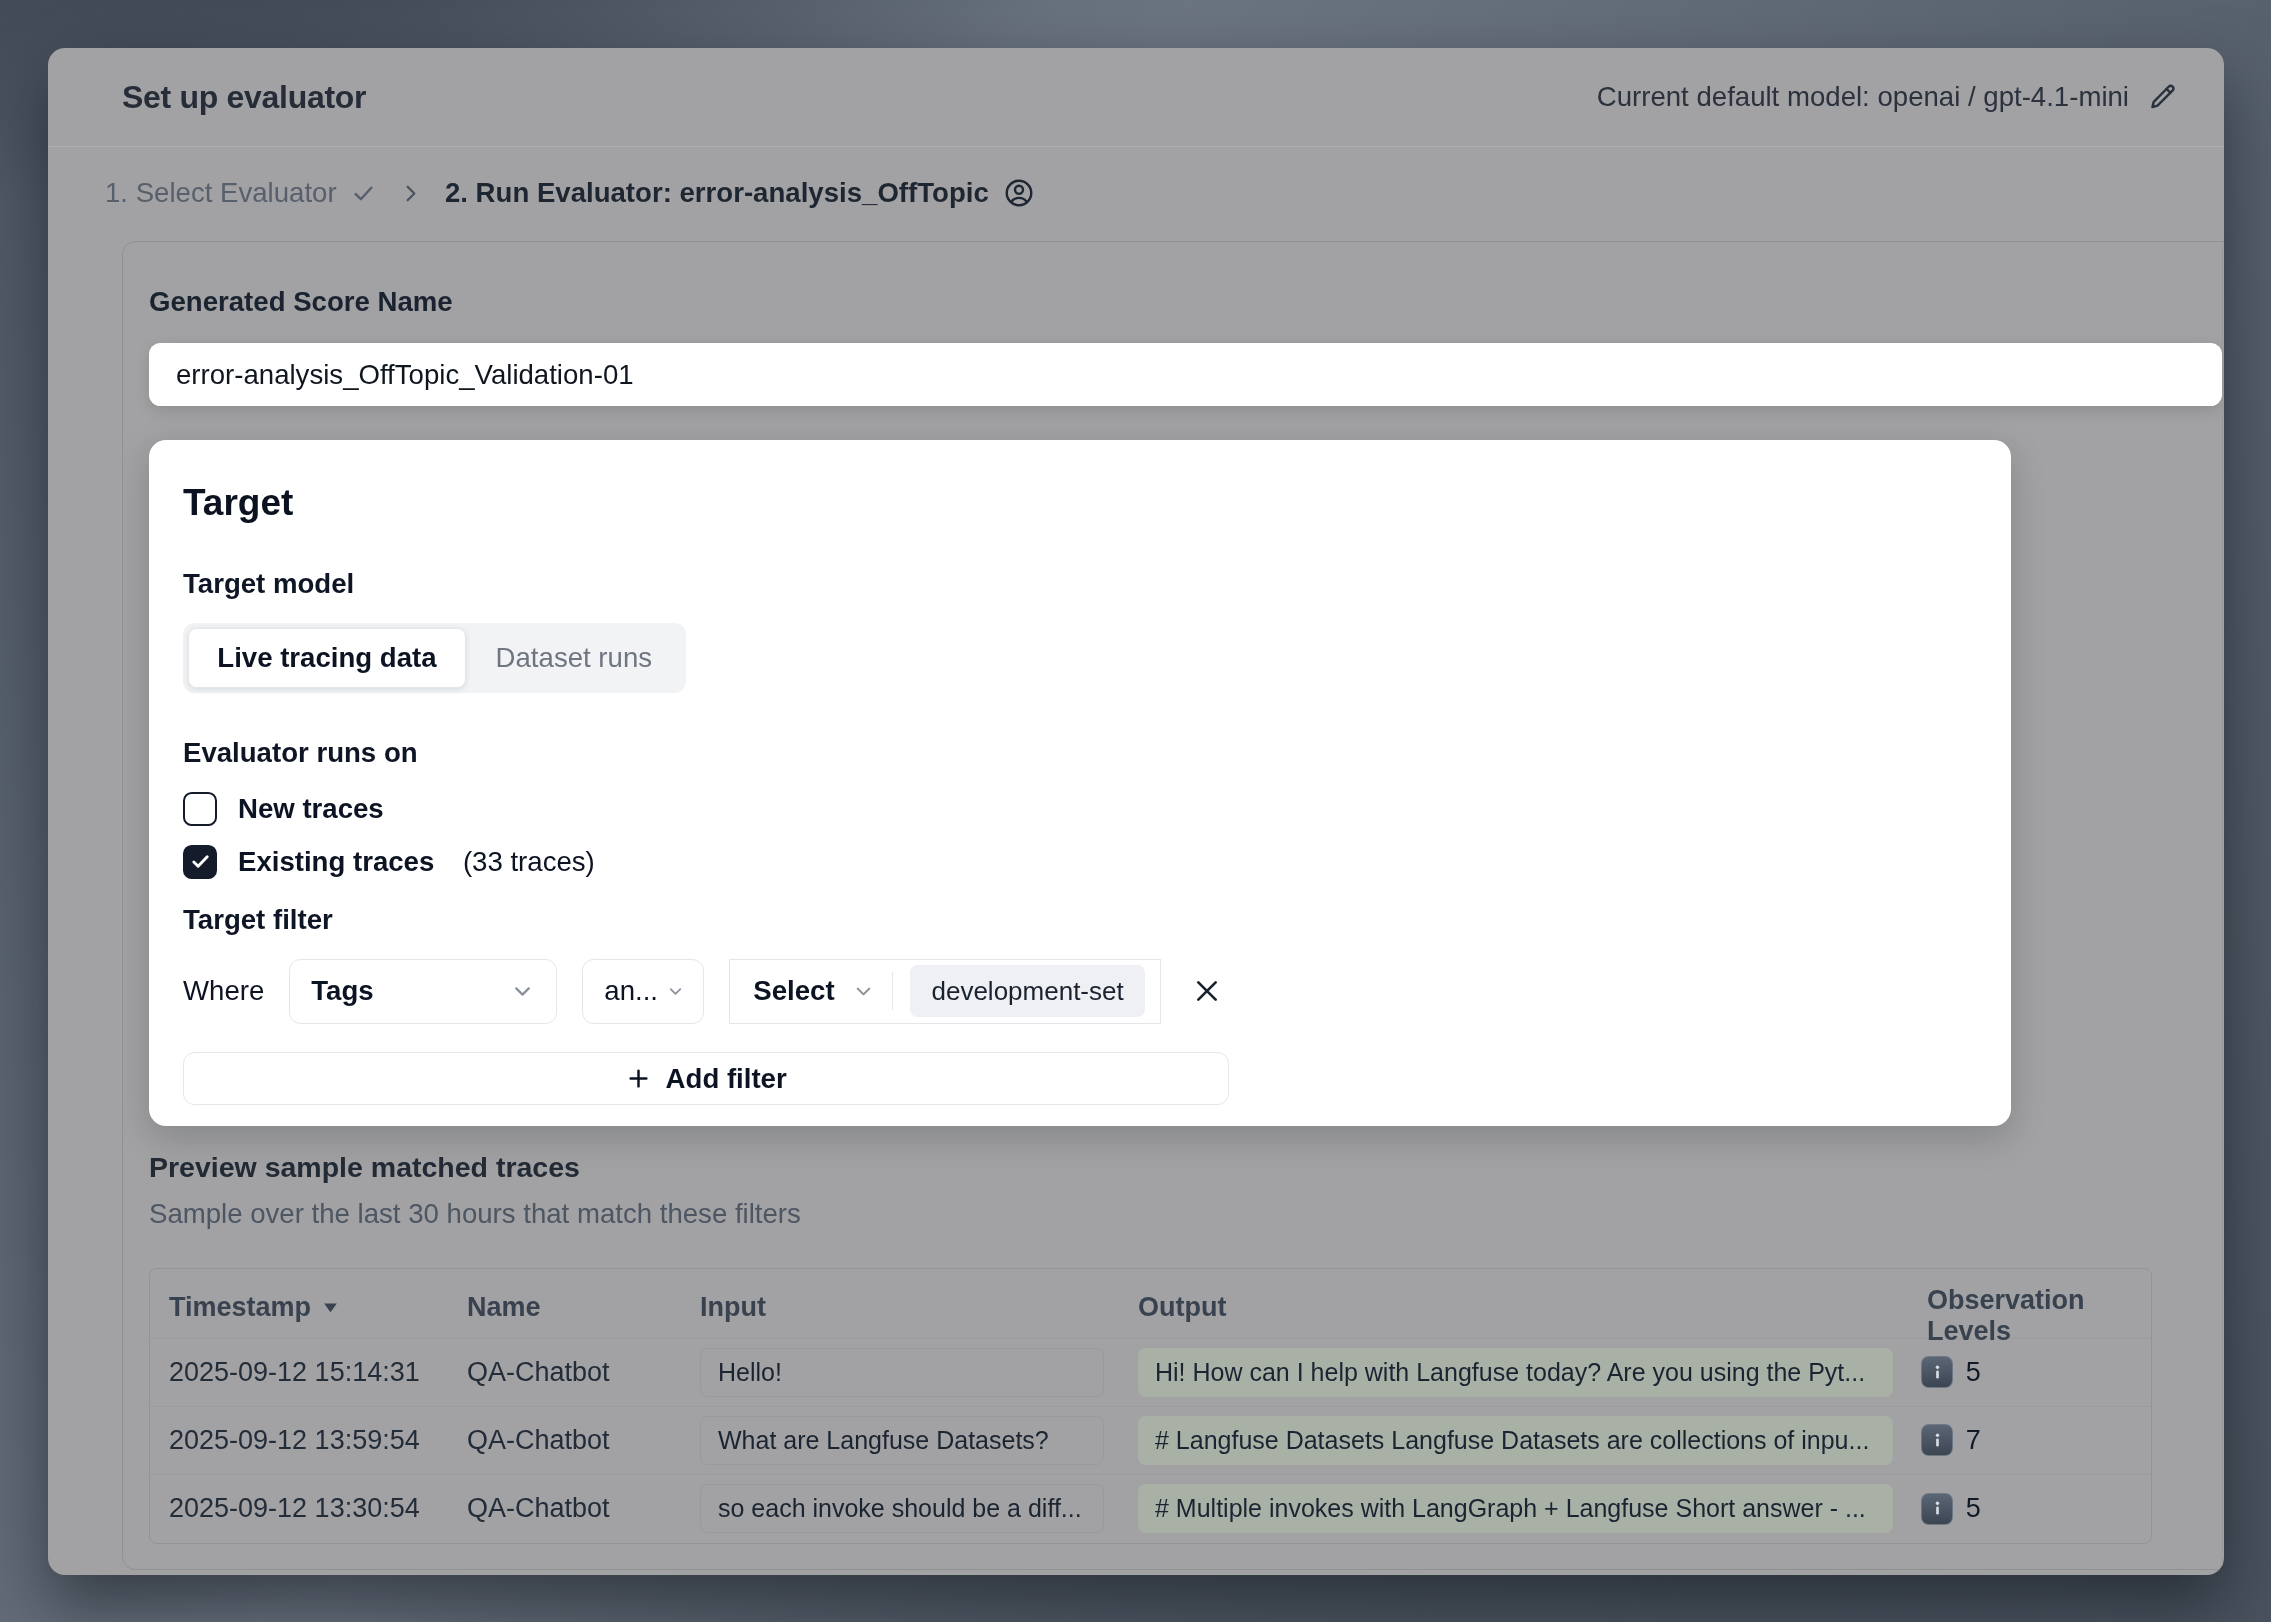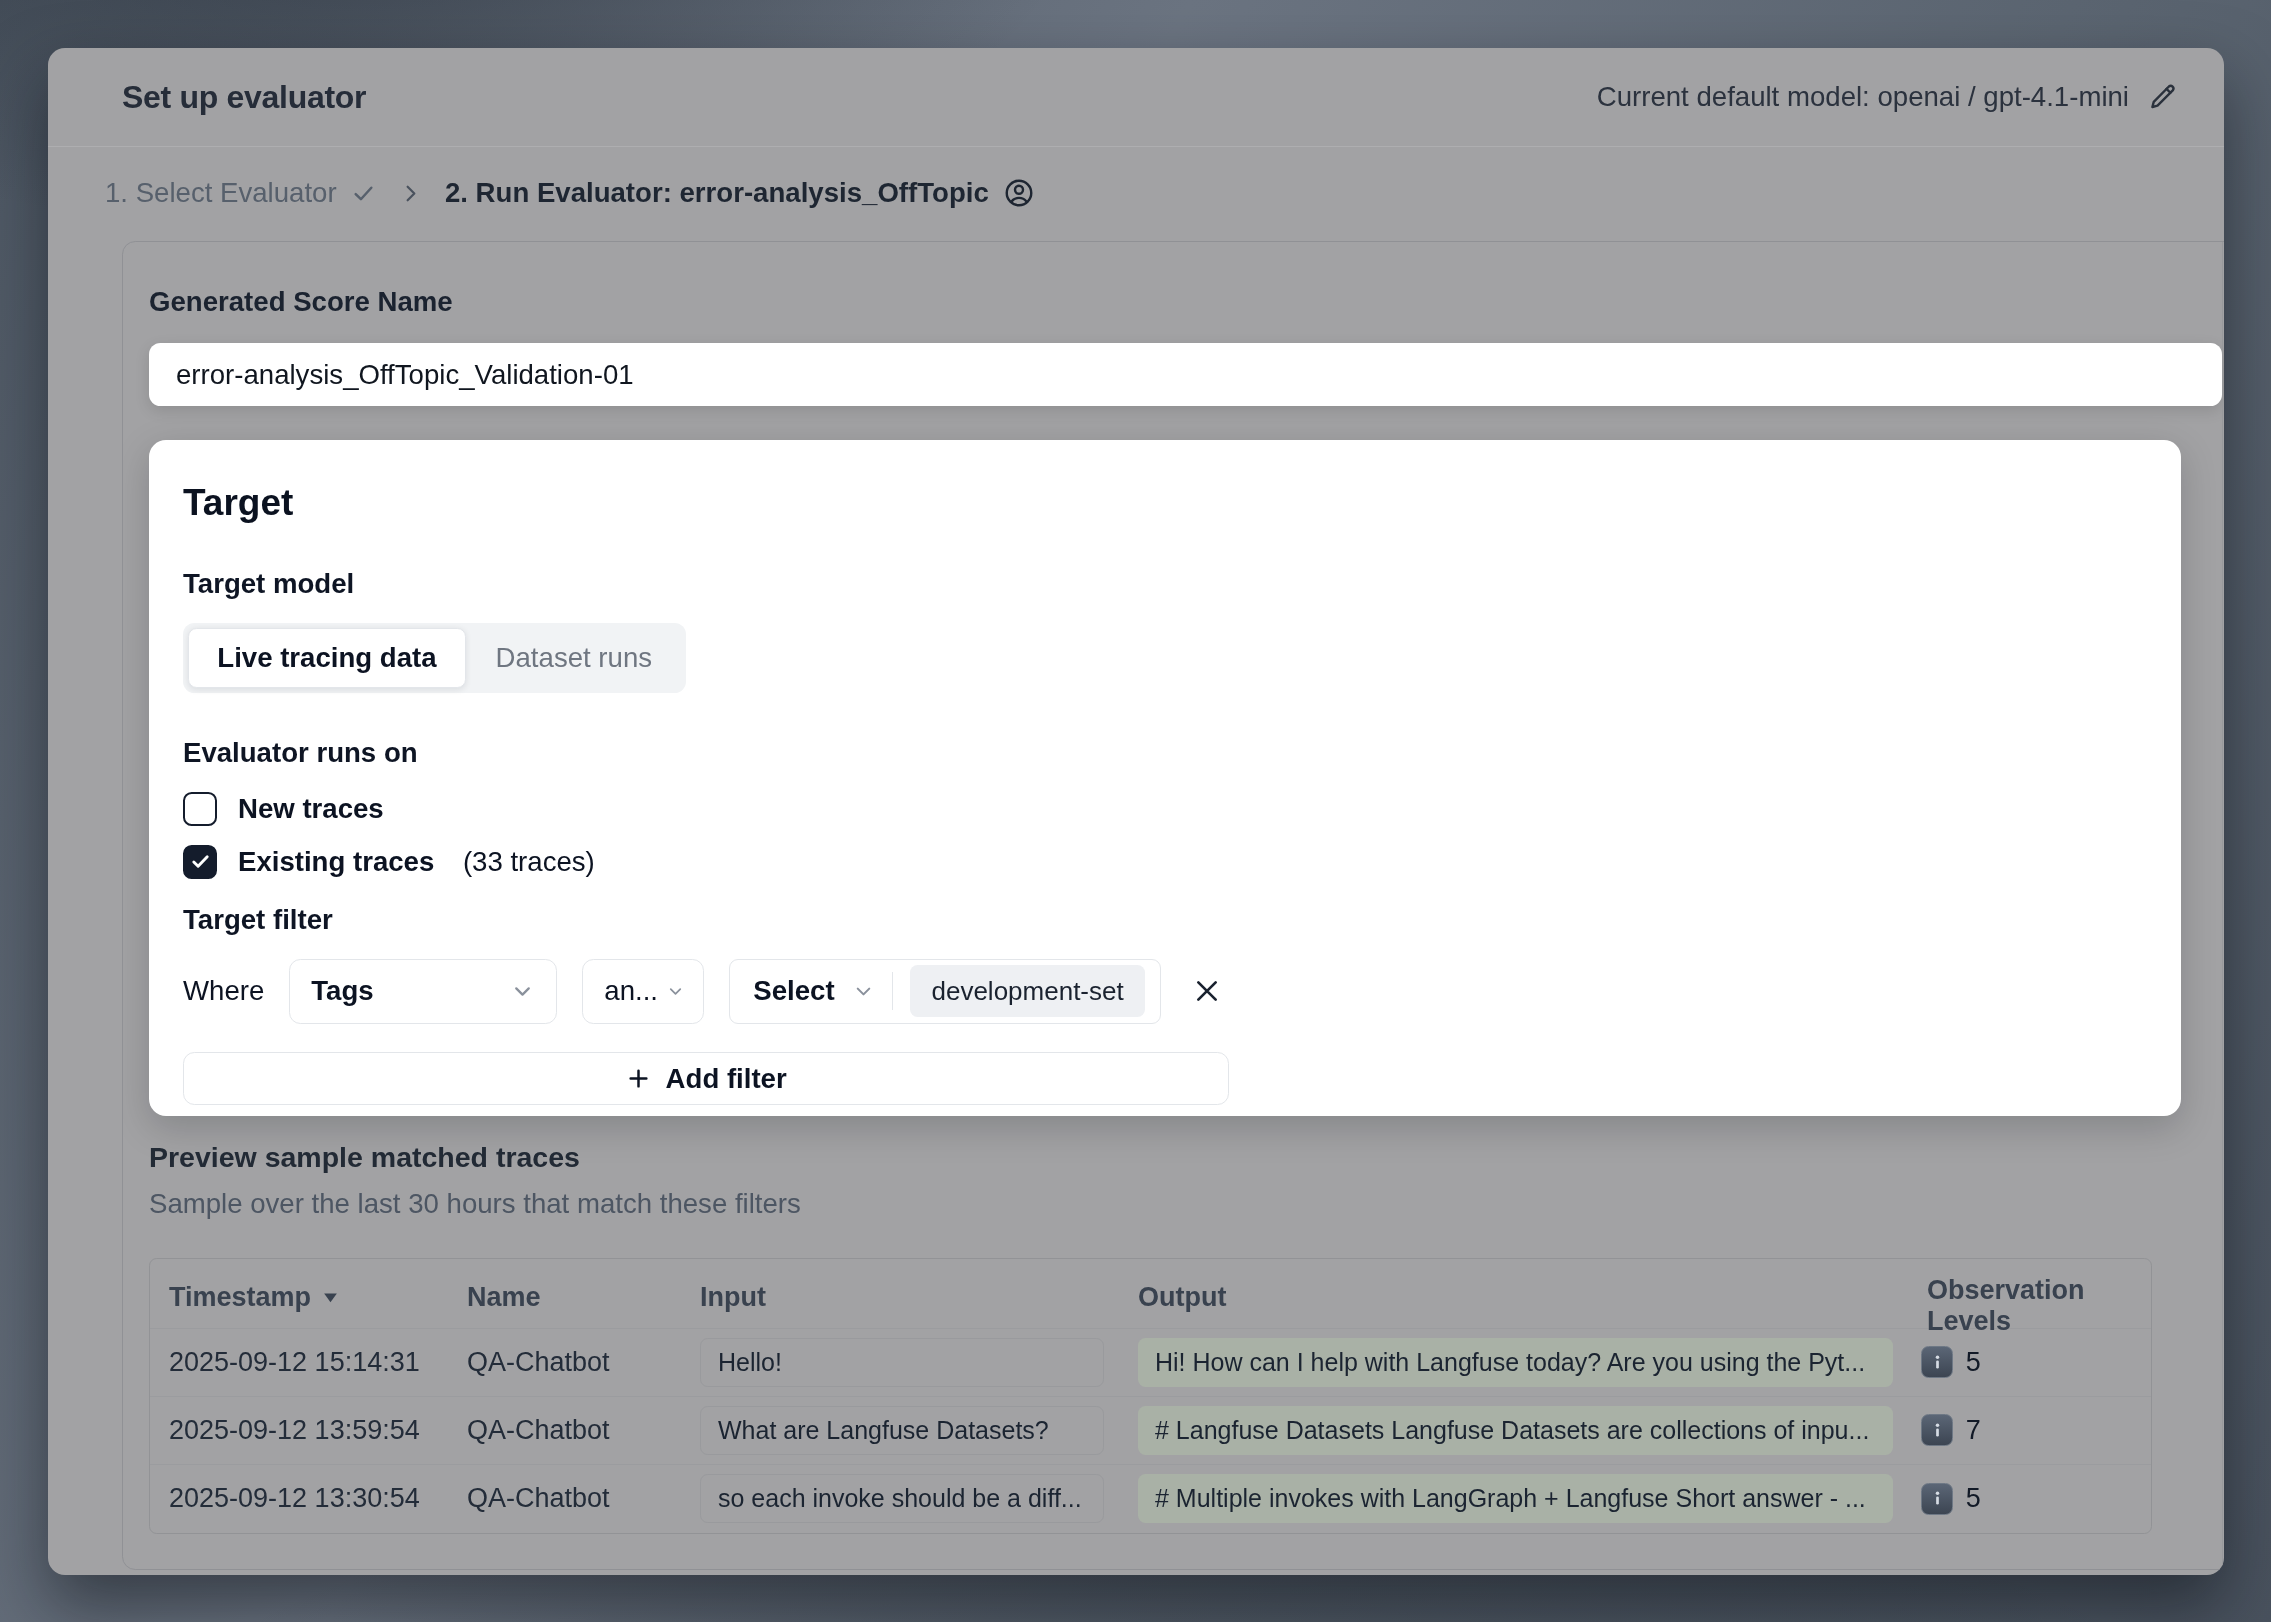--- a/index.html
+++ b/index.html
@@ -44,22 +44,22 @@
 
   .score-label{ font-size:27.6px; font-weight:700; color:#1b2330; margin-bottom:25px; }
   .score-input{
     display:block; width:2073px; height:63px; background:#fff; border:none; border-radius:11.4px;
     padding:0 27px; font-size:27.6px; color:#10161f; font-family:inherit;
     box-shadow:0 4.8px 15px rgba(0,0,0,.12); outline:none;
   }
 
   
   .card{
-    width:2032px; margin-top:34px; background:#fff; border-radius:17px;
-    padding:38px 34px 11px; box-shadow:0 11.4px 36px rgba(8,12,18,.18);
+    width:1862px; margin-top:34px; background:#fff; border-radius:17px;
+    padding:38px 34px 21px; box-shadow:0 11.4px 36px rgba(8,12,18,.18);
   }
   .card-heading{ font-size:37px; font-weight:700; color:#0b1220; margin:3.8px 0 44px; }
   .field-label{ font-size:27.6px; font-weight:700; color:#0e1524; margin-bottom:23px; }
 
   .segmented{ display:inline-flex; background:#f1f3f5; border-radius:11.4px; padding:4.8px; margin-bottom:44px; }
   .seg{ font-family:inherit; font-size:27.6px; padding:13.3px 28.5px; border-radius:8.6px; border:1px solid transparent;
         background:transparent; color:#6f7681; font-weight:500; cursor:pointer; }
   .seg.active{ background:#fff; color:#0c1322; font-weight:700; border-color:#e3e6ea; box-shadow:0 1.9px 6.7px rgba(15,20,30,.09); }
 
   .check-row{ display:flex; align-items:center; gap:21px; margin-bottom:19px; font-size:27.6px; font-weight:700; color:#0c1322; cursor:pointer; }
@@ -67,21 +67,21 @@
          display:flex; align-items:center; justify-content:center; flex:none; }
   .cbox.checked{ background:#141c2c; border-color:#141c2c; }
   .suffix{ font-weight:500; margin-left:7.6px; }
 
   .filter-row{ display:flex; align-items:center; gap:25px; margin-top:3.8px; margin-bottom:28.5px; font-size:27.6px; color:#0c1322; }
   .sel{ display:flex; align-items:center; justify-content:space-between; height:65px; background:#fff;
         border:1.9px solid #e3e6ea; border-radius:11.4px; padding:0 21px; font-family:inherit; font-size:27.6px;
         color:#0c1322; cursor:pointer; }
   .sel-col{ width:268px; font-weight:700; }
   .sel-op{ width:122px; font-weight:500; gap:7.6px; }
-  .combo{ display:flex; align-items:center; height:65px; border:1.9px solid #e3e6ea; border-radius:9px;
+  .combo{ display:flex; align-items:center; height:65px; border:1.9px solid #e3e6ea; border-radius:0;
           padding:0 15px 0 23px; gap:17px; cursor:pointer; background:#fff; }
   .combo-ph{ font-weight:700; }
   .vdiv{ width:1.9px; height:38px; background:#e3e6ea; }
   .chip{ background:#eef0f3; border-radius:7.6px; padding:10.5px 21px; font-size:26px; color:#1a222f; white-space:nowrap; }
   .xbtn{ background:none; border:none; cursor:pointer; display:flex; padding:5.7px; color:#1a222f; }
 
   .add-filter{ margin-top:21px; width:1046px; height:53px; background:#fff; border:1.9px solid #e3e6ea; border-radius:11.4px;
                display:flex; align-items:center; justify-content:center; gap:13.3px; font-family:inherit;
                font-size:27.6px; font-weight:700; color:#0c1322; cursor:pointer; }
 

